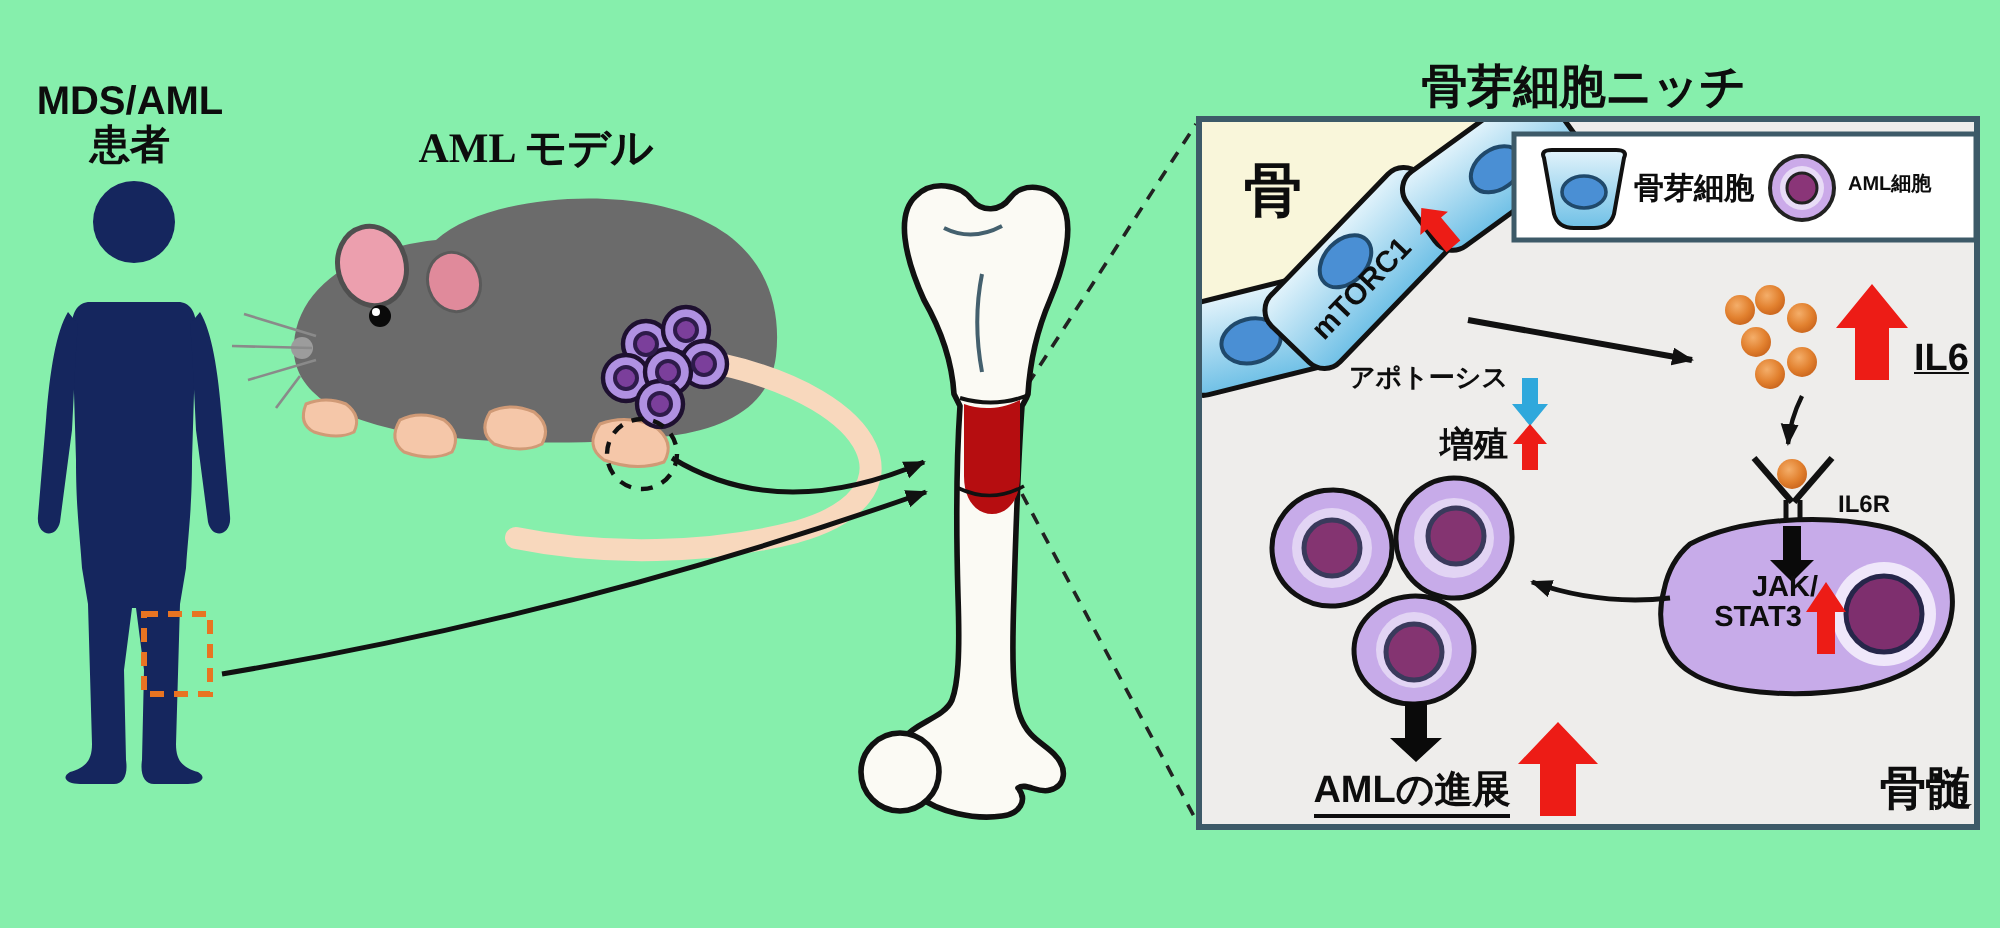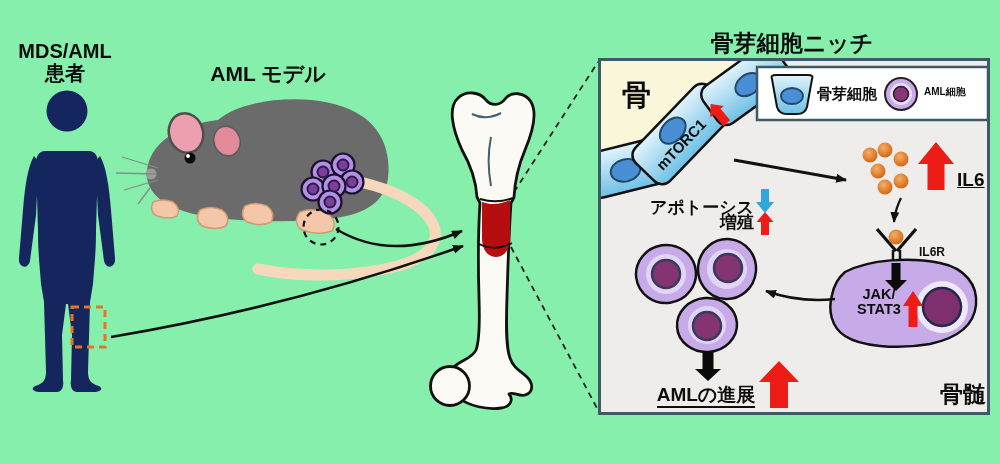--- a/index.html
+++ b/index.html
@@ -209,42 +209,42 @@
     <polygon points="765,213 756,202 761,202 761,189 769,189 769,202 774,202" fill="#2fa8dc"></polygon>
     <polygon points="765,212 756.5,222 761,222 761,235 769,235 769,222 773.5,222" fill="#ed1c16"></polygon>
   </g>
 </svg>
 
 <div class="lbl center" style="left:8px;top:40px;width:114px;font-size:20px;line-height:1.1;">
   <span style="display:block;">MDS/AML</span>
   <span style="display:block;">患者</span>
 </div>
 
-<div class="lbl center" style="left:198px;top:60px;width:140px;font-size:21px;">AML モデル</div>
+<div class="lbl center" style="left:198px;top:60px;width:140px;font-size:21px;font-family:Liberation Serif, serif;">AML モデル</div>
 
 <div class="lbl center" style="left:697px;top:28px;width:190px;font-size:23px;">骨芽細胞ニッチ</div>
 
 <div class="lbl" style="left:622px;top:76px;font-size:29px;">骨</div>
 
 <div class="lbl" style="left:817px;top:85px;font-size:15px;">骨芽細胞</div>
 
 <div class="lbl" style="left:924px;top:85px;font-size:10px;">AML細胞</div>
 
 <div class="lbl center" style="left:631px;top:136px;width:100px;font-size:15px;transform:rotate(-46deg);">mTORC1</div>
 
 <div class="lbl" style="left:957px;top:169px;font-size:19px;text-decoration:underline;">IL6</div>
 
-<div class="lbl right" style="left:630px;top:196px;width:124px;font-size:17px;">アポトーシス</div>
+<div class="lbl right" style="left:630px;top:180px;width:124px;font-size:13px;">アポトーシス</div>
 
 <div class="lbl right" style="left:690px;top:211px;width:64px;font-size:17px;">増殖</div>
 
 <div class="lbl" style="left:919px;top:245px;font-size:12px;">IL6R</div>
 
 <div class="lbl center" style="left:849px;top:287px;width:60px;font-size:14.5px;line-height:1.05;">
-  <span style="display:block;">JAK/</span>
+  <span style="display:block;text-align:right;">JAK/</span>
   <span style="display:block;">STAT3</span>
 </div>
 
 <div class="lbl center" style="left:649px;top:382px;width:114px;font-size:19px;">
   <span class="underline-span">AMLの進展</span>
 </div>
 
 <div class="lbl right" style="left:922px;top:379px;width:64px;font-size:23px;">骨髄</div>
 
 </div>

